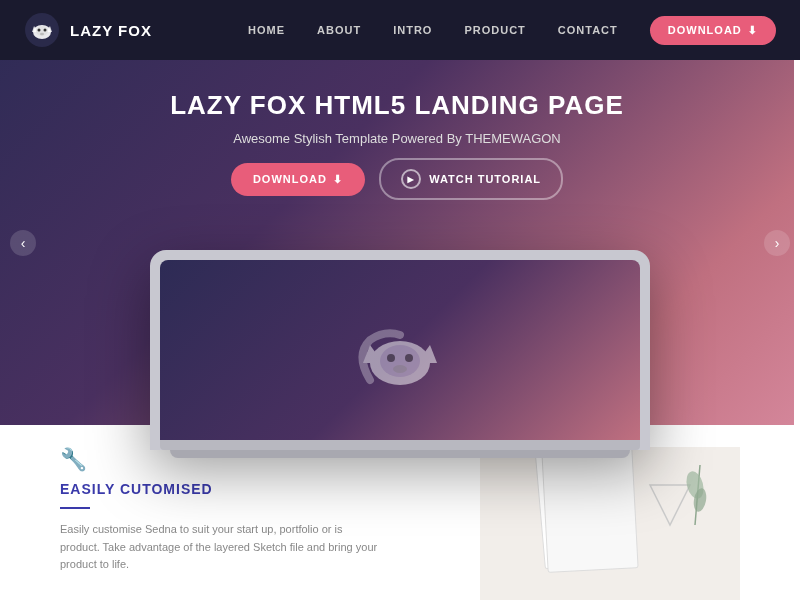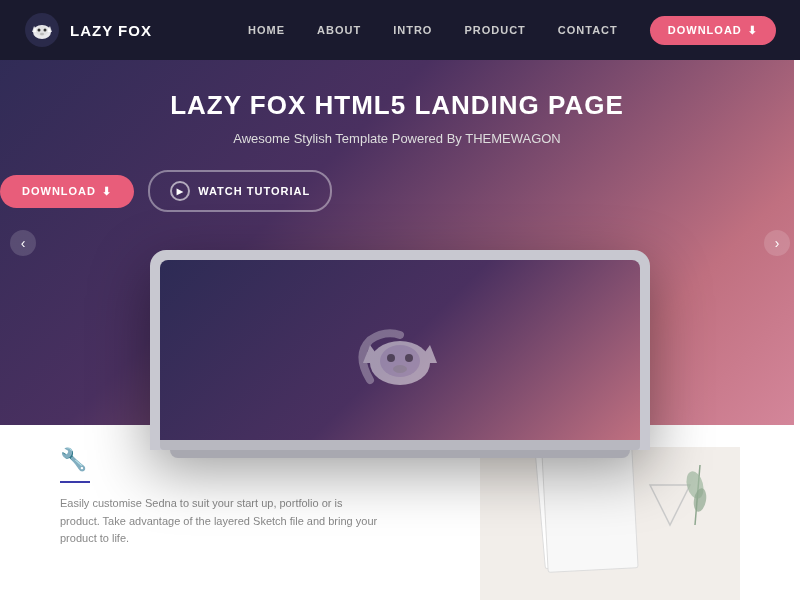--- a/index.html
+++ b/index.html
@@ -63,36 +63,37 @@
     }
 
     
     .hero {
       position: absolute;
       top: 0; left: 0; right: 6px;
       height: 430px;
       background: linear-gradient(135deg, #2d2b55 0%, #4a3060 40%, #c07080 80%, #d4869a 100%);
       display: flex;
       flex-direction: column;
+      align-items: center;
       justify-content: flex-start;
       padding-top: 90px;
     }
     .hero-title {
       color: #fff;
       font-size: 26px;
       font-weight: 800;
       letter-spacing: 1px;
       text-align: center;
       margin-bottom: 10px;
     }
     .hero-subtitle {
       color: #ddd;
       font-size: 13px;
       text-align: center;
-      margin-bottom: 24px;
+      margin-bottom: 12px;
       font-weight: 400;
     }
     .hero-buttons {
       display: flex;
       gap: 14px;
       align-items: center;
       margin-bottom: 30px;
     }
     .btn-download-hero {
       background: #e85d7a;
@@ -321,20 +322,21 @@
       </svg>
     </div>
     <div class="laptop-base"></div>
   </div>
   <div class="laptop-bottom"></div>
 </div>
 
 <div class="bottom-section">
   <div class="feature-left">
     <div class="wrench-icon">🔧</div>
+    <div class="feature-title">EASILY CUTOMISED</div>
     <div class="feature-title-border"></div>
     <p class="feature-desc">Easily customise Sedna to suit your start up, portfolio or is product. Take advantage of the layered Sketch file and bring your product to life.</p>
   </div>
   <div class="feature-right">
 
     <div class="desk-photo"></div>
     <svg style="position:absolute;top:-22px;right:-60px;width:320px;height:200px;" viewBox="0 0 320 200">
 
       <rect x="0" y="0" width="320" height="200" fill="#f2eeea"></rect>
 

